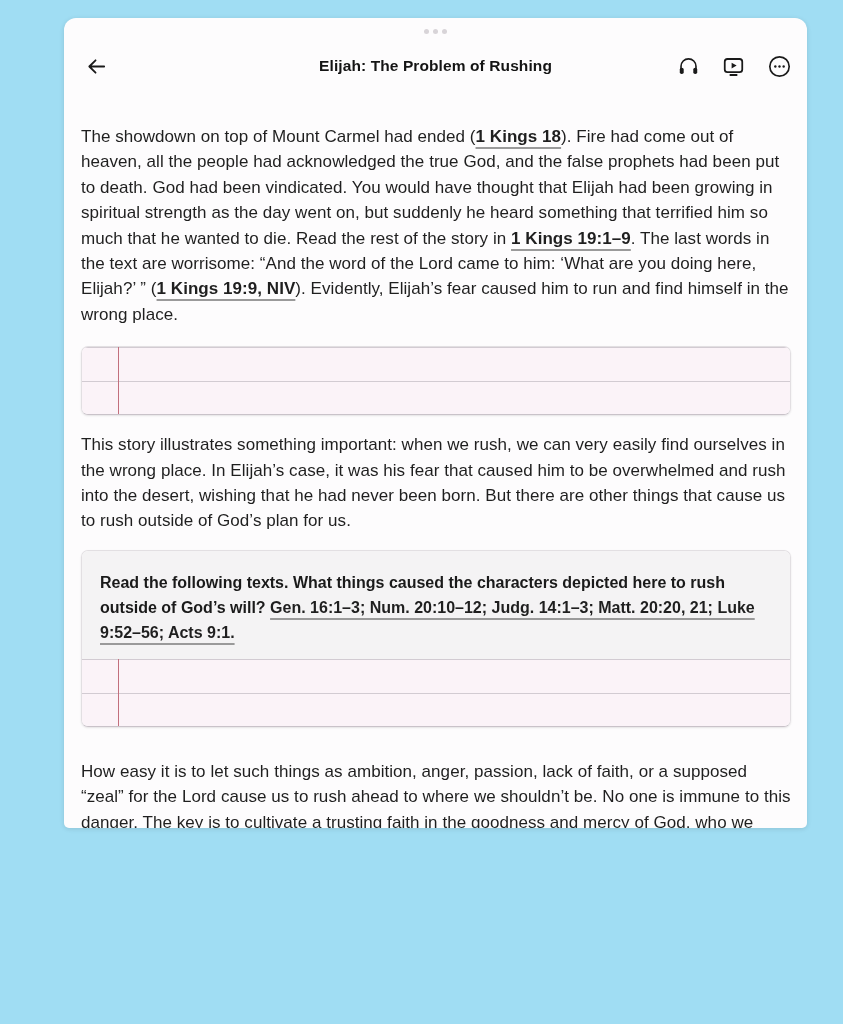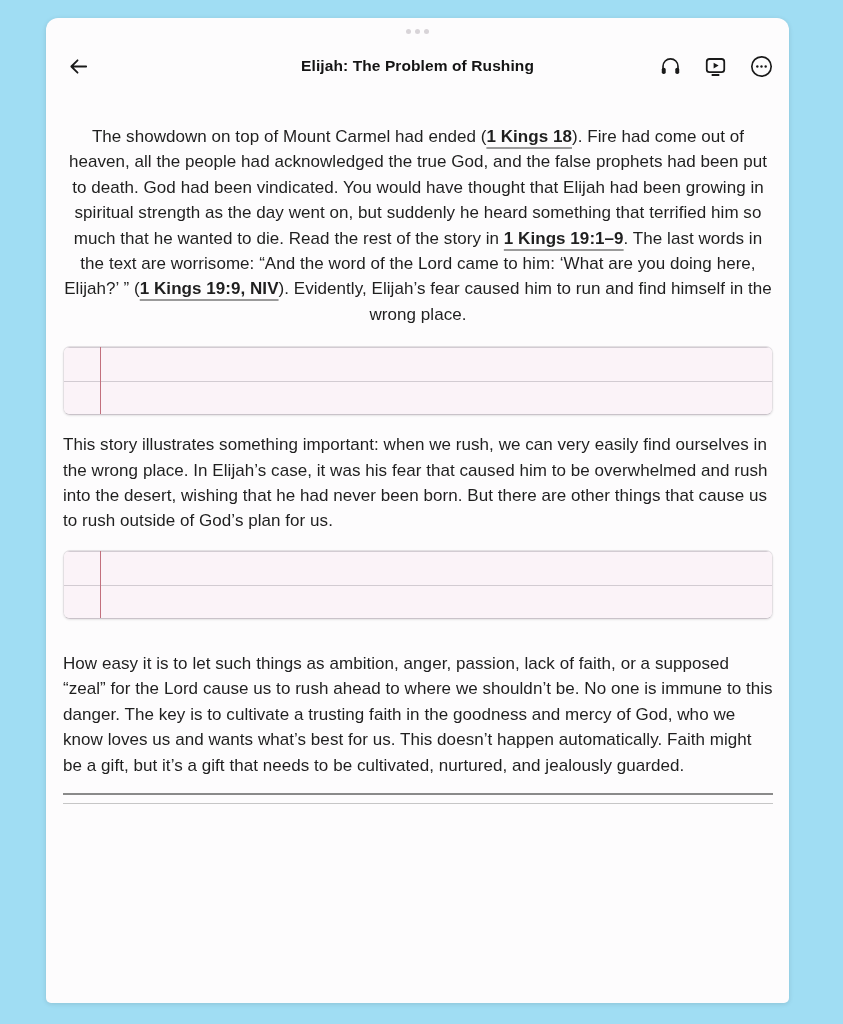--- a/index.html
+++ b/index.html
@@ -4,21 +4,21 @@
 <style>
   * { margin: 0; padding: 0; box-sizing: border-box; }
   html, body { width: 843px; height: 1024px; overflow: hidden; }
   body {
     font-family: "Liberation Sans", "DejaVu Sans", sans-serif;
     background: var(--page-background, #a0ddf3);
   }
   .page { position: relative; width: 843px; height: 1024px; }
 
   .card {
-    position: absolute; left: 46px; top: 18px; width: 743px; height: 985px;
+    position: absolute; left: 64px; top: 18px; width: 743px; height: 810px;
     background: var(--card-background, #fdfcfd);
     border-radius: 12px 12px 5px 5px;
     box-shadow: 0 1px 5px rgba(0,0,0,0.12);
     overflow: hidden;
   }
 
   
   .sheet-handle { display: flex; justify-content: center; gap: 4px; padding-top: 11px; }
   .sheet-handle .dot { width: 5px; height: 5px; border-radius: 50%; background: var(--handle-dot, #d8d4d8); }
 
@@ -36,21 +36,21 @@
   }
   .hdr-actions { margin-left: auto; display: flex; align-items: center; gap: 21px; position: relative; z-index: 2; }
   .hdr svg { display: block; }
 
   
   .content { padding: 0 16px 0 17px; }
   .para {
     font-size: 17px; line-height: 25.4px; color: var(--text, #1f1f1f);
     letter-spacing: 0.05px;
   }
-  .p1 { margin-top: 40px; text-align: center; }
+  .p1 { margin-top: 40px; }
   .p2 { margin-top: 17px; }
   .p3 { margin-top: 32px; }
   .ref {
     font-weight: bold; color: var(--text, #1f1f1f); cursor: pointer;
     text-decoration: underline;
     text-decoration-color: var(--link-underline, #9a9a9a);
     text-decoration-thickness: 1.5px;
     text-underline-offset: 4.5px;
   }
 
@@ -142,20 +142,21 @@
         <div class="answer-area">
           <div class="ans-row"></div>
           <div class="ans-row"></div>
           <div class="margin-line"></div>
         </div>
       </div>
 
       <p class="para p2">This story illustrates something important: when we rush, we can very easily find ourselves in the wrong place. In Elijah’s case, it was his fear that caused him to be overwhelmed and rush into the desert, wishing that he had never been born. But there are other things that cause us to rush outside of God’s plan for us.</p>
 
       <div class="qbox q2">
+        <div class="q-text"><span>Read the following texts. What things caused the characters depicted here to rush outside of God’s will? </span><a class="ref">Gen. 16:1–3; Num. 20:10–12; Judg. 14:1–3; Matt. 20:20, 21; Luke 9:52–56; Acts 9:1.</a></div>
         <div class="answer-area">
           <div class="ans-row"></div>
           <div class="ans-row"></div>
           <div class="margin-line"></div>
         </div>
       </div>
 
       <p class="para p3">How easy it is to let such things as ambition, anger, passion, lack of faith, or a supposed “zeal” for the Lord cause us to rush ahead to where we shouldn’t be. No one is immune to this danger. The key is to cultivate a trusting faith in the goodness and mercy of God, who we know loves us and wants what’s best for us. This doesn’t happen automatically. Faith might be a gift, but it’s a gift that needs to be cultivated, nurtured, and jealously guarded.</p>
 
       <hr class="rule-dark">

